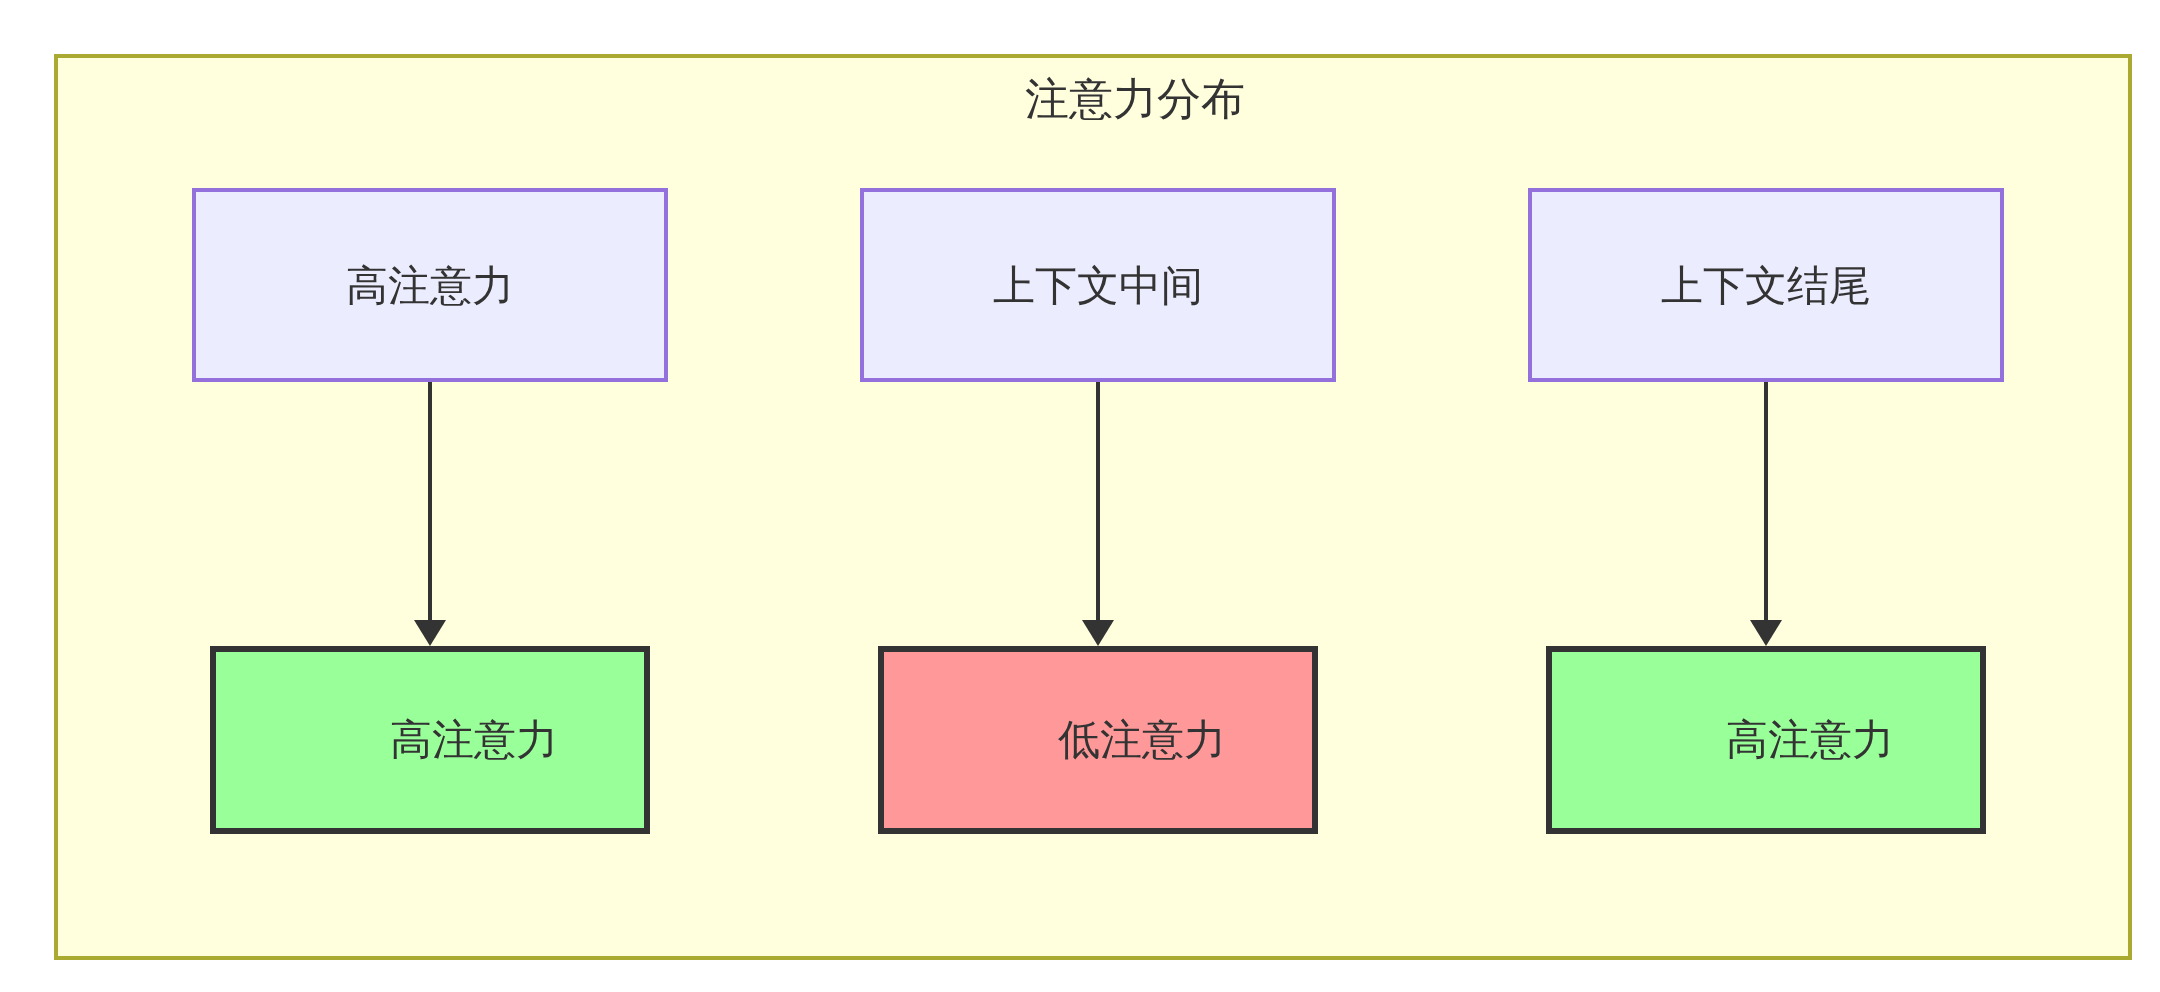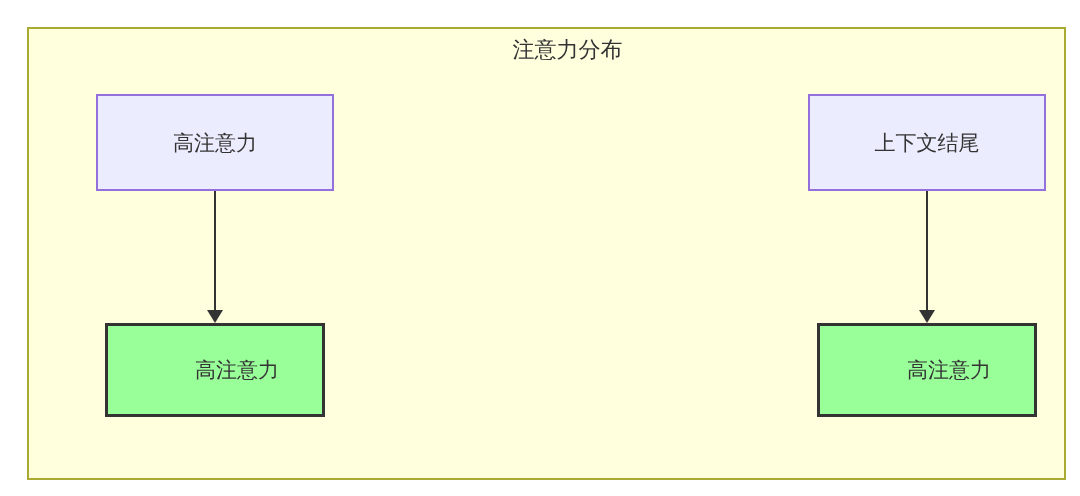--- a/index.html
+++ b/index.html
@@ -41,21 +41,21 @@
   .column {
     position: absolute;
     top: 65px;
     width: 240px;
     display: flex;
     flex-direction: column;
     align-items: center;
   }
   .col-1 { left: 66px; }
   .col-2 { left: 400px; }
-  .col-3 { left: 778px; }
+  .col-3 { left: 734px; }
   .node {
     display: flex;
     align-items: center;
     justify-content: center;
     font-size: 21px;
     color: var(--text);
     text-align: center;
   }
   .source-node {
     width: 238px;
@@ -102,20 +102,32 @@
       </div>
       <div class="arrow">
         <div class="arrow-line"></div>
         <div class="arrow-head"></div>
       </div>
       <div class="node result-node high">
         <span class="node-label">高注意力</span>
       </div>
     </div>
 
+    <div class="column col-2">
+      <div class="node source-node">
+        <span class="node-label">上下文中间</span>
+      </div>
+      <div class="arrow">
+        <div class="arrow-line"></div>
+        <div class="arrow-head"></div>
+      </div>
+      <div class="node result-node low">
+        <span class="node-label">低注意力</span>
+      </div>
+    </div>
 
     <div class="column col-3">
       <div class="node source-node">
         <span class="node-label">上下文结尾</span>
       </div>
       <div class="arrow">
         <div class="arrow-line"></div>
         <div class="arrow-head"></div>
       </div>
       <div class="node result-node high">

